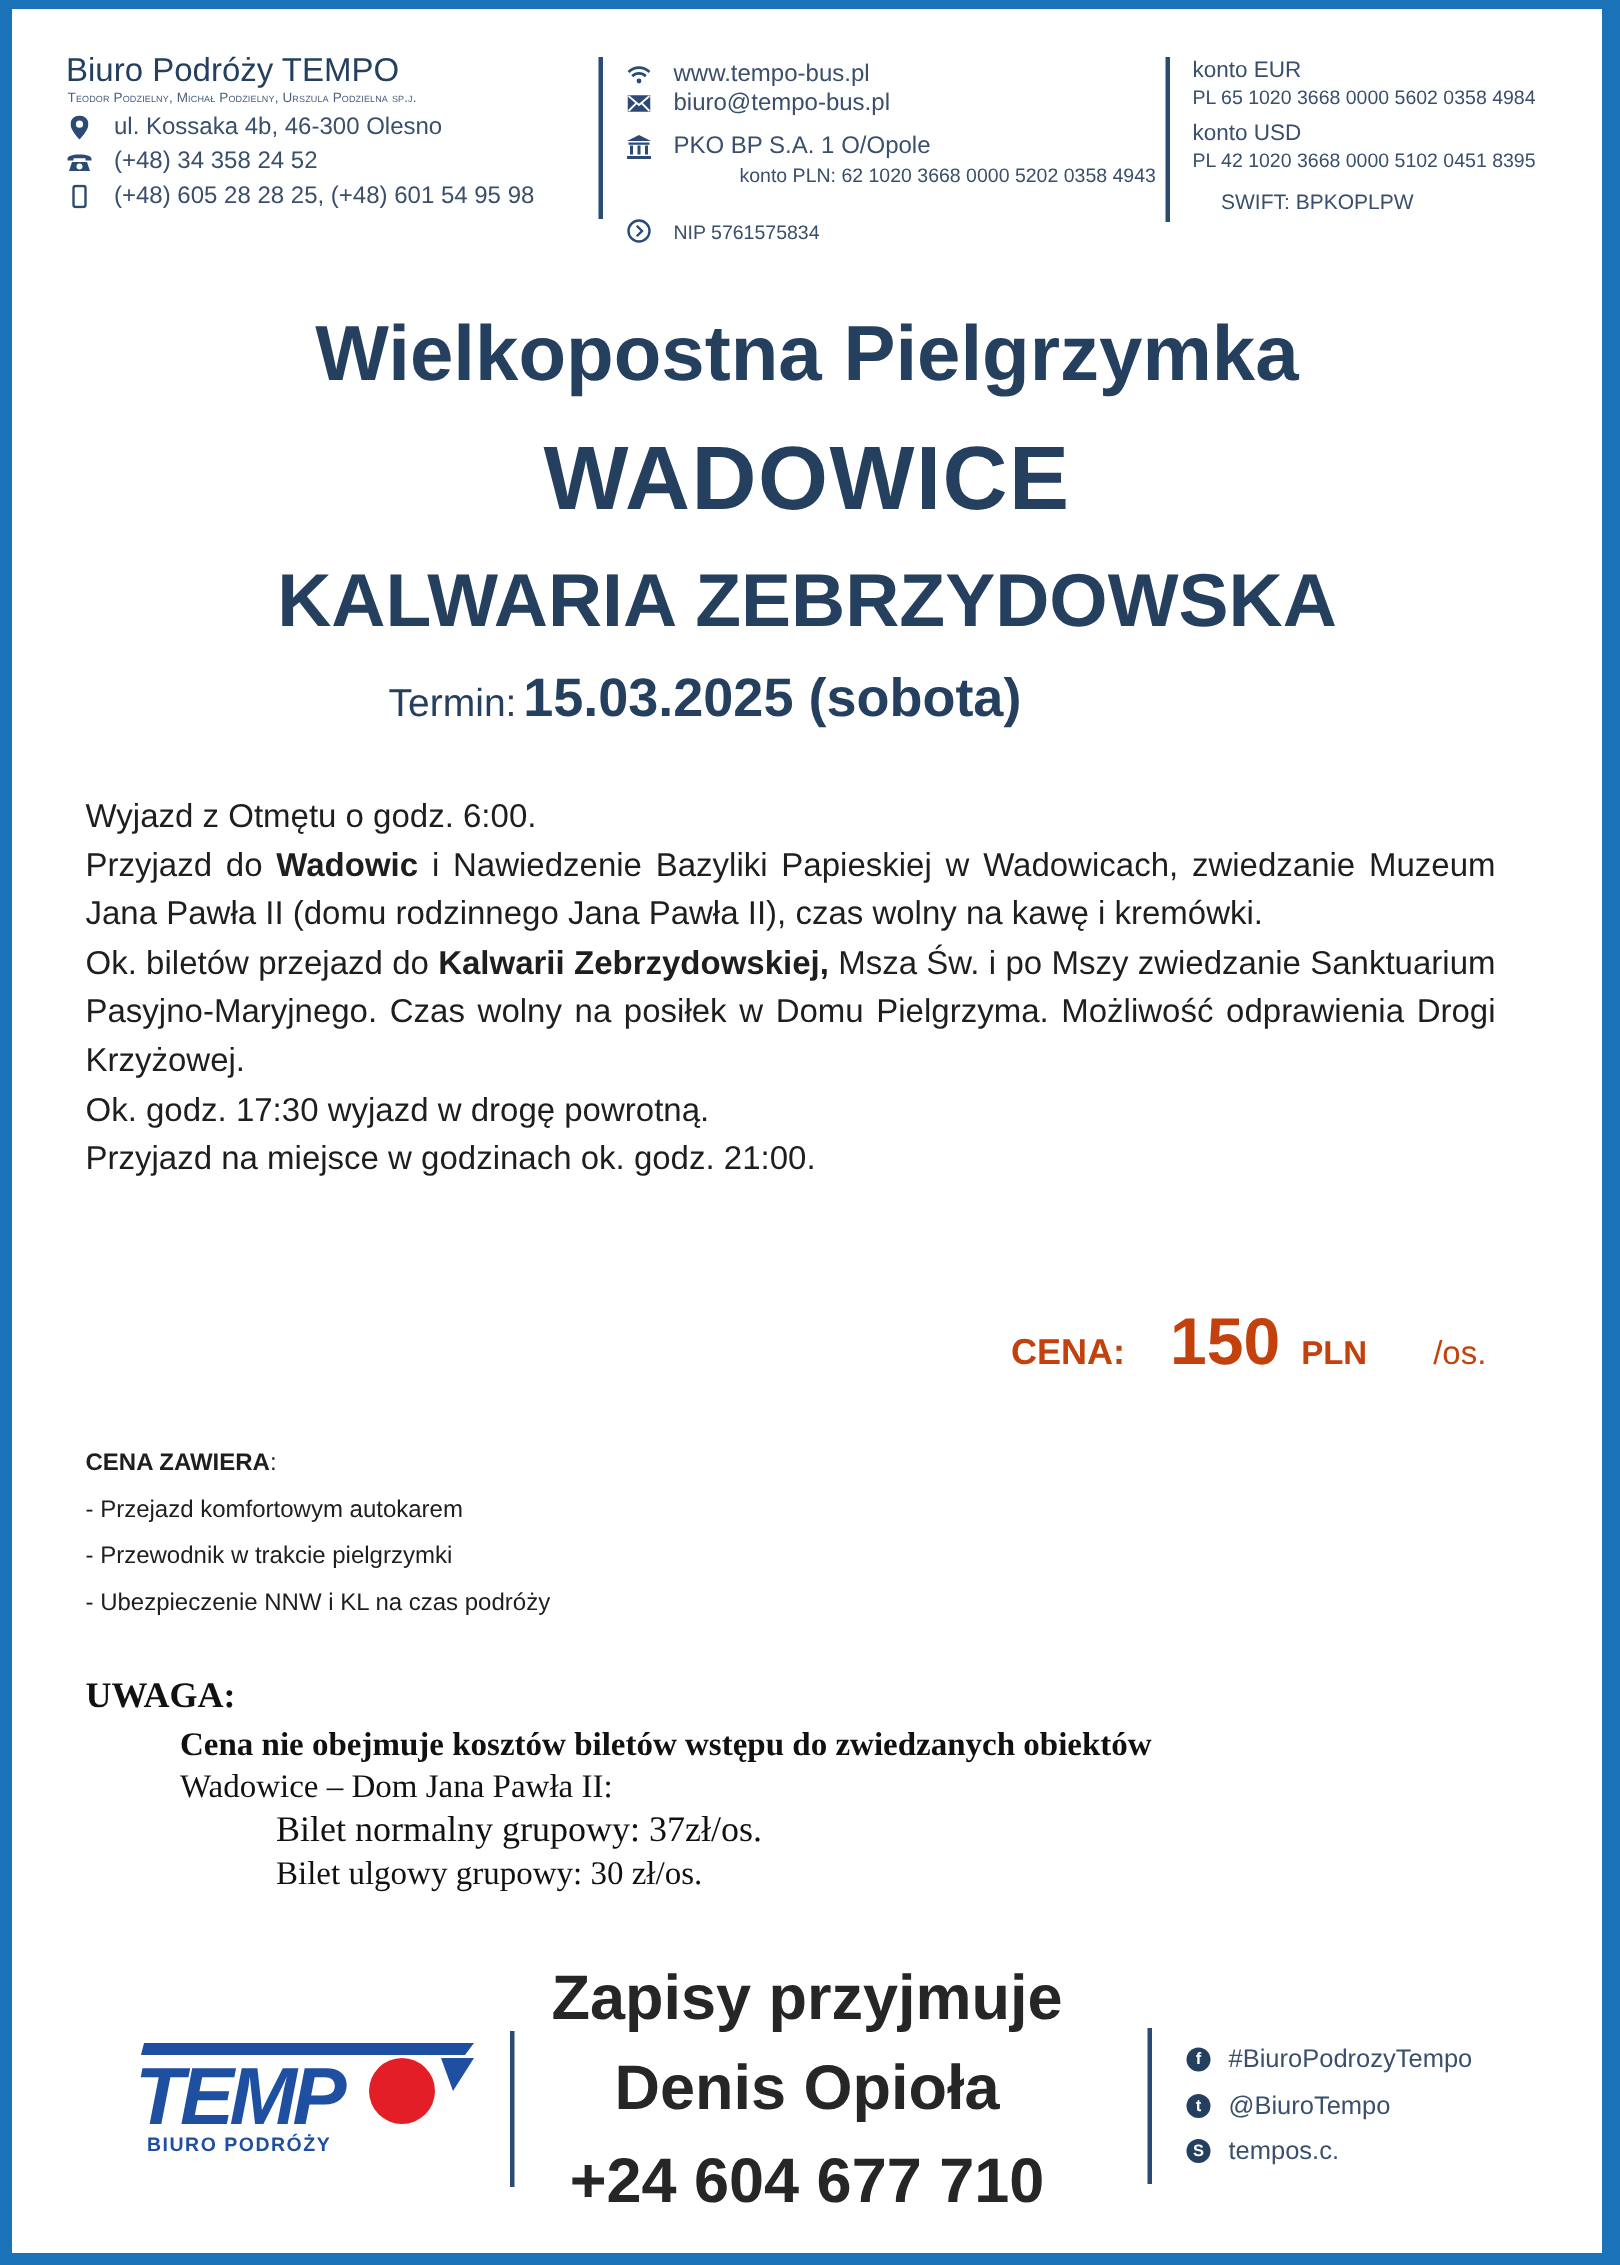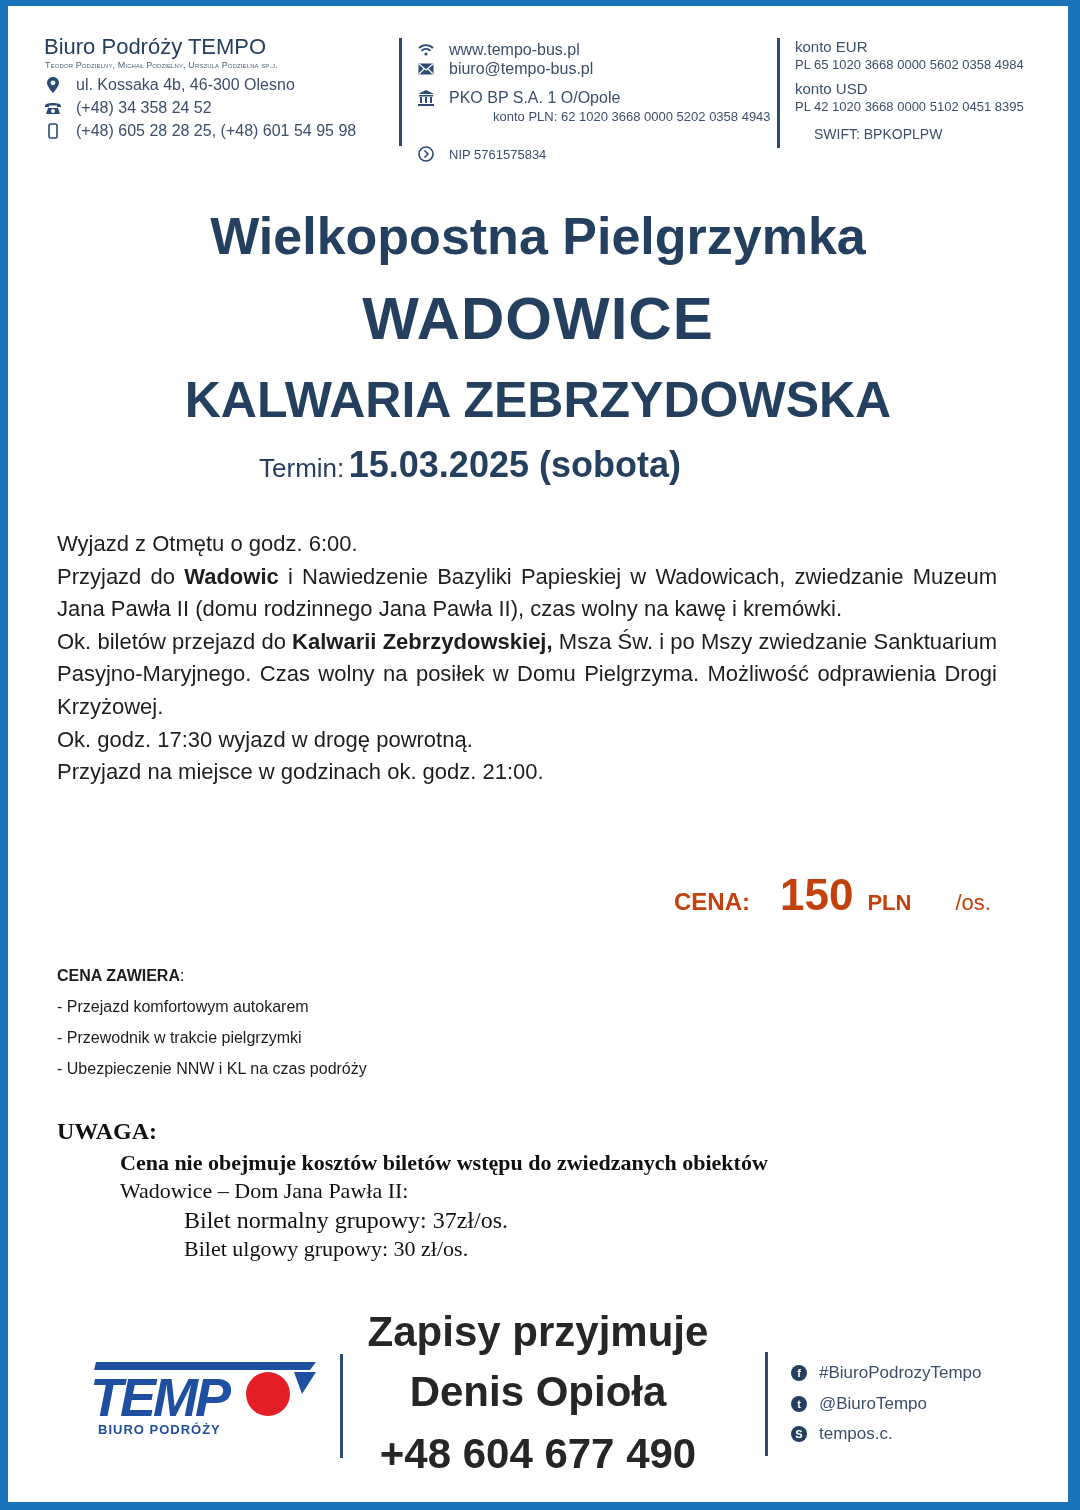--- a/index.html
+++ b/index.html
@@ -187,21 +187,21 @@
       <circle cx="180" cy="34" r="22" fill="#e41e26"></circle>
       <polygon points="206,12 228,12 214,34" fill="#1f4fa0"></polygon>
       <text x="10" y="74" font-family="Liberation Sans, sans-serif" font-size="13" font-weight="bold" fill="#1f4fa0" letter-spacing="1">BIURO PODRÓŻY</text>
     </svg>
   </div>
 
   <div class="vline" style="left:332px; top:1348px; height:104px;"></div>
 
   <div class="contact" style="top:1302px;">Zapisy przyjmuje</div>
   <div class="contact" style="top:1362px;">Denis Opioła</div>
-  <div class="contact" style="top:1424px;">+48 604 677 490</div>
+  <div class="contact" style="top:1424px;">+24 604 677 710</div>
 
   <div class="vline" style="left:757px; top:1346px; height:104px;"></div>
 
   <div class="social" style="left:783px; top:1357px;">
     <span class="sic">f</span>
     <span>#BiuroPodrozyTempo</span>
   </div>
   <div class="social" style="left:783px; top:1388px;">
     <span class="sic">t</span>
     <span>@BiuroTempo</span>

